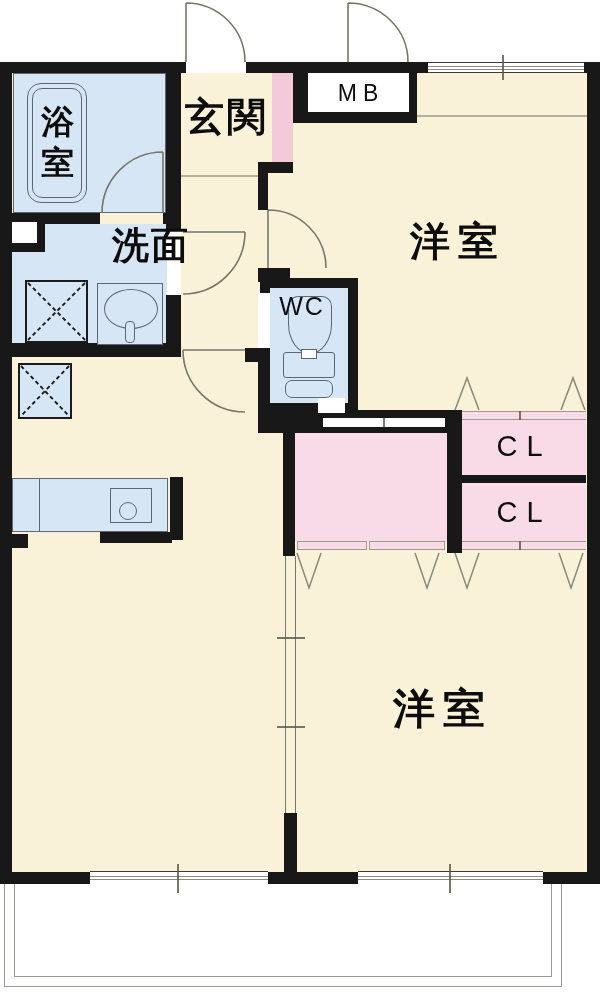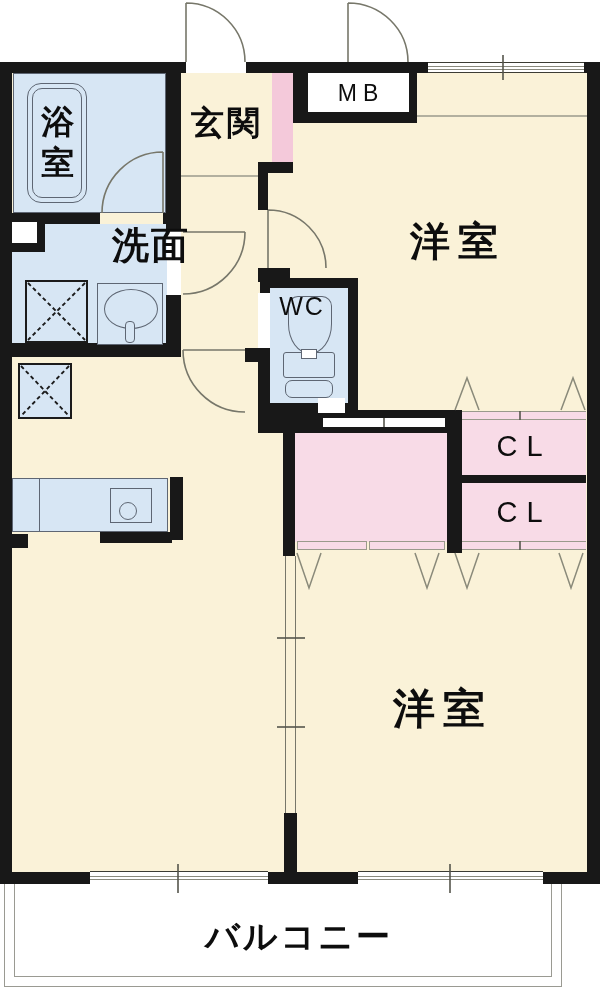--- a/index.html
+++ b/index.html
@@ -170,23 +170,22 @@
       <path d="M455,553 L467,588 L479,553"></path>
       <path d="M559,553 L571,588 L583,553"></path>
     </g>
     <g stroke="#1b1b1b" stroke-width="1.9" fill="none" stroke-dasharray="4 3">
       <path d="M28,283 L85,340 M85,283 L28,340"></path>
       <path d="M21,366 L69,416 M69,366 L21,416"></path>
     </g>
   </svg>
 
   <div class="lbl-v" style="left:57px;top:142px;font-size:33px;font-weight:600;text-align:right;">浴室</div>
-  <div class="lbl" style="left:227px;top:122px;font-size:33px;font-weight:600;letter-spacing:3px;">玄関</div>
+  <div class="lbl" style="left:227px;top:116px;font-size:39px;font-weight:600;letter-spacing:3px;">玄関</div>
   <div class="lbl" style="left:361px;top:93px;font-size:23px;font-weight:400;letter-spacing:6px;">MB</div>
   <div class="lbl" style="left:107px;top:245px;font-size:37px;font-weight:600;letter-spacing:2px;margin-left:44px;">洗面</div>
   <div class="lbl" style="left:302px;top:306px;font-size:25px;font-weight:500;letter-spacing:2px;">WC</div>
   <div class="lbl" style="left:458px;top:241px;font-size:40px;font-weight:600;letter-spacing:8px;">洋室</div>
   <div class="lbl" style="left:524px;top:446px;font-size:29px;font-weight:400;letter-spacing:9px;">CL</div>
   <div class="lbl" style="left:524px;top:512px;font-size:29px;font-weight:400;letter-spacing:9px;">CL</div>
   <div class="lbl" style="left:443px;top:709px;font-size:42px;font-weight:600;letter-spacing:8px;">洋室</div>
-  <div class="lbl" style="left:299px;top:936px;font-size:34px;font-weight:600;letter-spacing:3px;">バルコニー</div>
 
 </div>
 
 </body></html>

